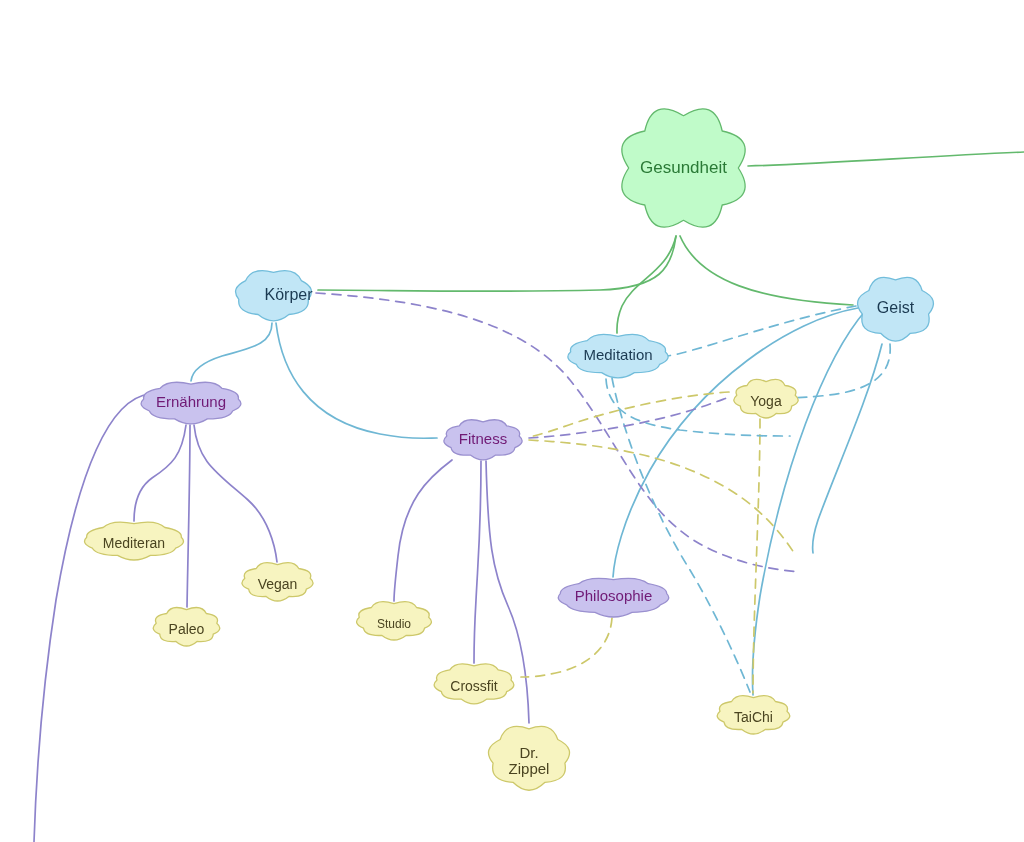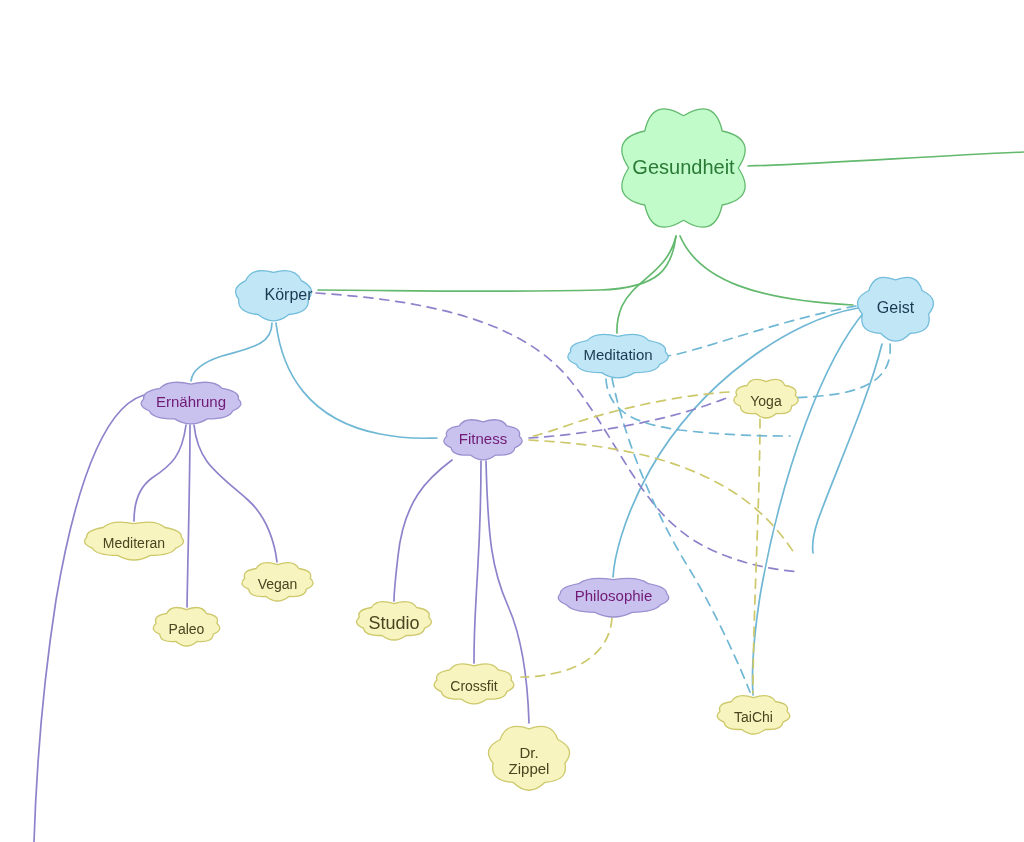--- a/index.html
+++ b/index.html
@@ -55,21 +55,21 @@
       <path d="M 612 378 C 620 420 646 500 690 570 C 720 620 742 672 750 692" fill="none" stroke="#6fb7d4" stroke-width="1.7" stroke-linecap="round" stroke-dasharray="9,7"></path>
       <path d="M 760 419 C 760 480 756 560 754 630 C 753 670 753 686 753 693" fill="none" stroke="#cdc86a" stroke-width="1.7" stroke-linecap="round" stroke-dasharray="9,7"></path>
       <path d="M 529 438 C 590 434 660 422 710 404 C 722 400 726 398 730 397" fill="none" stroke="#8d83cb" stroke-width="1.7" stroke-linecap="round" stroke-dasharray="9,7"></path>
       <path d="M 529 440 C 600 444 672 454 730 490 C 766 512 786 540 796 556" fill="none" stroke="#cdc86a" stroke-width="1.7" stroke-linecap="round" stroke-dasharray="9,7"></path>
       <path d="M 729 392 C 670 396 604 412 560 428 C 542 434 534 436 529 437" fill="none" stroke="#cdc86a" stroke-width="1.7" stroke-linecap="round" stroke-dasharray="9,7"></path>
       <path d="M 612 618 C 610 646 590 664 560 672 C 540 677 526 677 521 677" fill="none" stroke="#cdc86a" stroke-width="1.7" stroke-linecap="round" stroke-dasharray="9,7"></path>
       <path d="M 606 379 C 608 412 636 424 680 430 C 730 436 770 436 790 436" fill="none" stroke="#6fb7d4" stroke-width="1.7" stroke-linecap="round" stroke-dasharray="9,7"></path>
     </svg>
 <div class="node t-green" style="left: 615px; top: 101px; width: 137px; height: 134px;"><svg class="cloudwrap" viewBox="0 0 137 134">
         <path d="M 68.5 14.7 Q 99.6 -4.6 107.2 30.0 Q 142.7 37.7 123.3 67.0 Q 142.7 96.3 107.2 104.0 Q 99.6 138.6 68.5 119.3 Q 37.4 138.6 29.8 104.0 Q -5.7 96.3 13.7 67.0 Q -5.7 37.7 29.8 30.0 Q 37.4 -4.6 68.5 14.7 Z" fill="#c0fbc9" stroke="#63b96d" stroke-width="1.3" stroke-linejoin="round"></path>
-      </svg><span class="label" style="font-size: 20px;">Gesundheit</span></div>
+      </svg><span class="label" style="font-size: 17px;">Gesundheit</span></div>
     <div class="node t-blue" style="left: 229px; top: 266px; width: 89px; height: 57px;"><svg class="cloudwrap" viewBox="0 0 89 57">
         <path d="M 44.5 6.3 Q 66.1 0.5 72.3 14.6 Q 88.2 22.3 79.2 33.4 Q 80.8 46.6 59.9 48.5 Q 44.5 61.1 29.1 48.5 Q 8.2 46.6 9.8 33.4 Q 0.8 22.3 16.7 14.6 Q 22.9 0.5 44.5 6.3 Z" fill="#c1e6f6" stroke="#72bddb" stroke-width="1.3" stroke-linejoin="round"></path>
       </svg><span class="label" style="font-size: 16px; margin-left: 30px;">Körper</span></div>
     <div class="node t-blue" style="left: 853px; top: 272px; width: 85px; height: 72px; text-align: right;"><svg class="cloudwrap" viewBox="0 0 85 72">
         <path d="M 42.5 7.9 Q 63.8 -0.5 69.1 18.5 Q 87.9 27.4 75.6 42.2 Q 79.7 60.5 57.3 61.3 Q 42.5 77.1 27.7 61.3 Q 5.3 60.5 9.4 42.2 Q -2.9 27.4 15.9 18.5 Q 21.2 -0.5 42.5 7.9 Z" fill="#c1e6f6" stroke="#72bddb" stroke-width="1.3" stroke-linejoin="round"></path>
       </svg><span class="label" style="font-size: 16px;">Geist</span></div>
     <div class="node t-blue" style="left: 558px; top: 331px; width: 120px; height: 48px; text-align: center;"><svg class="cloudwrap" viewBox="0 0 120 48">
         <path d="M 60.0 5.3 Q 82.6 -0.3 90.9 9.7 Q 109.4 12.9 107.3 20.7 Q 115.0 27.8 101.6 33.4 Q 98.6 41.9 76.4 41.6 Q 60.0 52.2 43.6 41.6 Q 21.4 41.9 18.4 33.4 Q 5.0 27.8 12.7 20.7 Q 10.6 12.9 29.1 9.7 Q 37.4 -0.3 60.0 5.3 Z" fill="#c1e6f6" stroke="#72bddb" stroke-width="1.3" stroke-linejoin="round"></path>
       </svg><span class="label" style="font-size: 15px;">Meditation</span></div>
     <div class="node t-purple" style="left: 131px; top: 379px; width: 120px; height: 46px;"><svg class="cloudwrap" viewBox="0 0 120 46">
@@ -88,21 +88,21 @@
         <path d="M 41.5 4.6 Q 57.7 -0.9 62.8 8.5 Q 77.4 10.8 74.2 18.2 Q 81.4 24.5 70.3 29.2 Q 69.5 37.5 52.9 36.4 Q 41.5 45.6 30.1 36.4 Q 13.5 37.5 12.7 29.2 Q 1.6 24.5 8.8 18.2 Q 5.6 10.8 20.2 8.5 Q 25.3 -0.9 41.5 4.6 Z" fill="#f7f4c0" stroke="#cdc86a" stroke-width="1.3" stroke-linejoin="round"></path>
       </svg><span class="label" style="font-size: 14px;">Vegan</span></div>
     <div class="node t-purple" style="left: 546px; top: 575px; width: 135px; height: 43px;"><svg class="cloudwrap" viewBox="0 0 135 43">
         <path d="M 67.5 4.7 Q 92.1 0.6 102.2 8.7 Q 120.8 12.0 120.7 18.6 Q 126.9 24.8 114.3 29.9 Q 109.0 36.9 86.0 37.3 Q 67.5 46.7 49.0 37.3 Q 26.0 36.9 20.7 29.9 Q 8.1 24.8 14.3 18.6 Q 14.2 12.0 32.8 8.7 Q 42.9 0.6 67.5 4.7 Z" fill="#c9c2ee" stroke="#9a90cf" stroke-width="1.3" stroke-linejoin="round"></path>
       </svg><span class="label" style="font-size: 15px;">Philosophie</span></div>
     <div class="node t-yellow" style="left: 148px; top: 605px; width: 77px; height: 42px; text-align: right;"><svg class="cloudwrap" viewBox="0 0 77 42">
         <path d="M 38.5 4.6 Q 53.6 -1.1 58.3 8.5 Q 72.4 10.6 68.8 18.2 Q 76.2 24.5 65.2 29.2 Q 64.9 37.7 49.0 36.4 Q 38.5 45.6 28.0 36.4 Q 12.1 37.7 11.8 29.2 Q 0.8 24.5 8.2 18.2 Q 4.6 10.6 18.7 8.5 Q 23.4 -1.1 38.5 4.6 Z" fill="#f7f4c0" stroke="#cdc86a" stroke-width="1.3" stroke-linejoin="round"></path>
       </svg><span class="label" style="font-size: 14px;">Paleo</span></div>
     <div class="node t-yellow" style="left: 350px; top: 599px; width: 88px; height: 42px;"><svg class="cloudwrap" viewBox="0 0 88 42">
         <path d="M 44.0 4.6 Q 61.0 -0.7 66.6 8.5 Q 81.6 10.9 78.7 18.2 Q 85.8 24.4 74.5 29.2 Q 73.3 37.3 56.0 36.4 Q 44.0 45.6 32.0 36.4 Q 14.7 37.3 13.5 29.2 Q 2.2 24.4 9.3 18.2 Q 6.4 10.9 21.4 8.5 Q 27.0 -0.7 44.0 4.6 Z" fill="#f7f4c0" stroke="#cdc86a" stroke-width="1.3" stroke-linejoin="round"></path>
-      </svg><span class="label" style="font-size: 18px;">Studio</span></div>
+      </svg><span class="label" style="font-size: 12px;">Studio</span></div>
     <div class="node t-yellow" style="left: 711px; top: 693px; width: 85px; height: 42px;"><svg class="cloudwrap" viewBox="0 0 85 42">
         <path d="M 42.5 4.6 Q 59.0 -0.8 64.4 8.5 Q 79.1 10.8 76.0 18.2 Q 83.2 24.5 71.9 29.2 Q 71.0 37.4 54.1 36.4 Q 42.5 45.6 30.9 36.4 Q 14.0 37.4 13.1 29.2 Q 1.8 24.5 9.0 18.2 Q 5.9 10.8 20.6 8.5 Q 26.0 -0.8 42.5 4.6 Z" fill="#f7f4c0" stroke="#cdc86a" stroke-width="1.3" stroke-linejoin="round"></path>
       </svg><span class="label" style="font-size: 14px;">TaiChi</span></div>
     <div class="node t-yellow" style="left: 427px; top: 661px; width: 94px; height: 44px;"><svg class="cloudwrap" viewBox="0 0 94 44">
         <path d="M 47.0 4.8 Q 65.1 -0.7 71.2 8.9 Q 87.0 11.5 84.0 19.0 Q 91.4 25.6 79.6 30.6 Q 78.2 39.0 59.9 38.1 Q 47.0 47.8 34.1 38.1 Q 15.8 39.0 14.4 30.6 Q 2.6 25.6 10.0 19.0 Q 7.0 11.5 22.8 8.9 Q 28.9 -0.7 47.0 4.8 Z" fill="#f7f4c0" stroke="#cdc86a" stroke-width="1.3" stroke-linejoin="round"></path>
       </svg><span class="label" style="font-size: 14px;">Crossfit</span></div>
     <div class="node t-yellow" style="left: 483px; top: 721px; width: 92px; height: 72px;"><svg class="cloudwrap" viewBox="0 0 92 72">
         <path d="M 46.0 7.9 Q 68.8 -0.2 74.8 18.5 Q 93.9 27.7 81.9 42.2 Q 85.5 60.0 62.0 61.3 Q 46.0 77.1 30.0 61.3 Q 6.5 60.0 10.1 42.2 Q -1.9 27.7 17.2 18.5 Q 23.2 -0.2 46.0 7.9 Z" fill="#f7f4c0" stroke="#cdc86a" stroke-width="1.3" stroke-linejoin="round"></path>
       </svg><span class="label" style="font-size: 15px;">Dr.
 Zippel</span></div>

